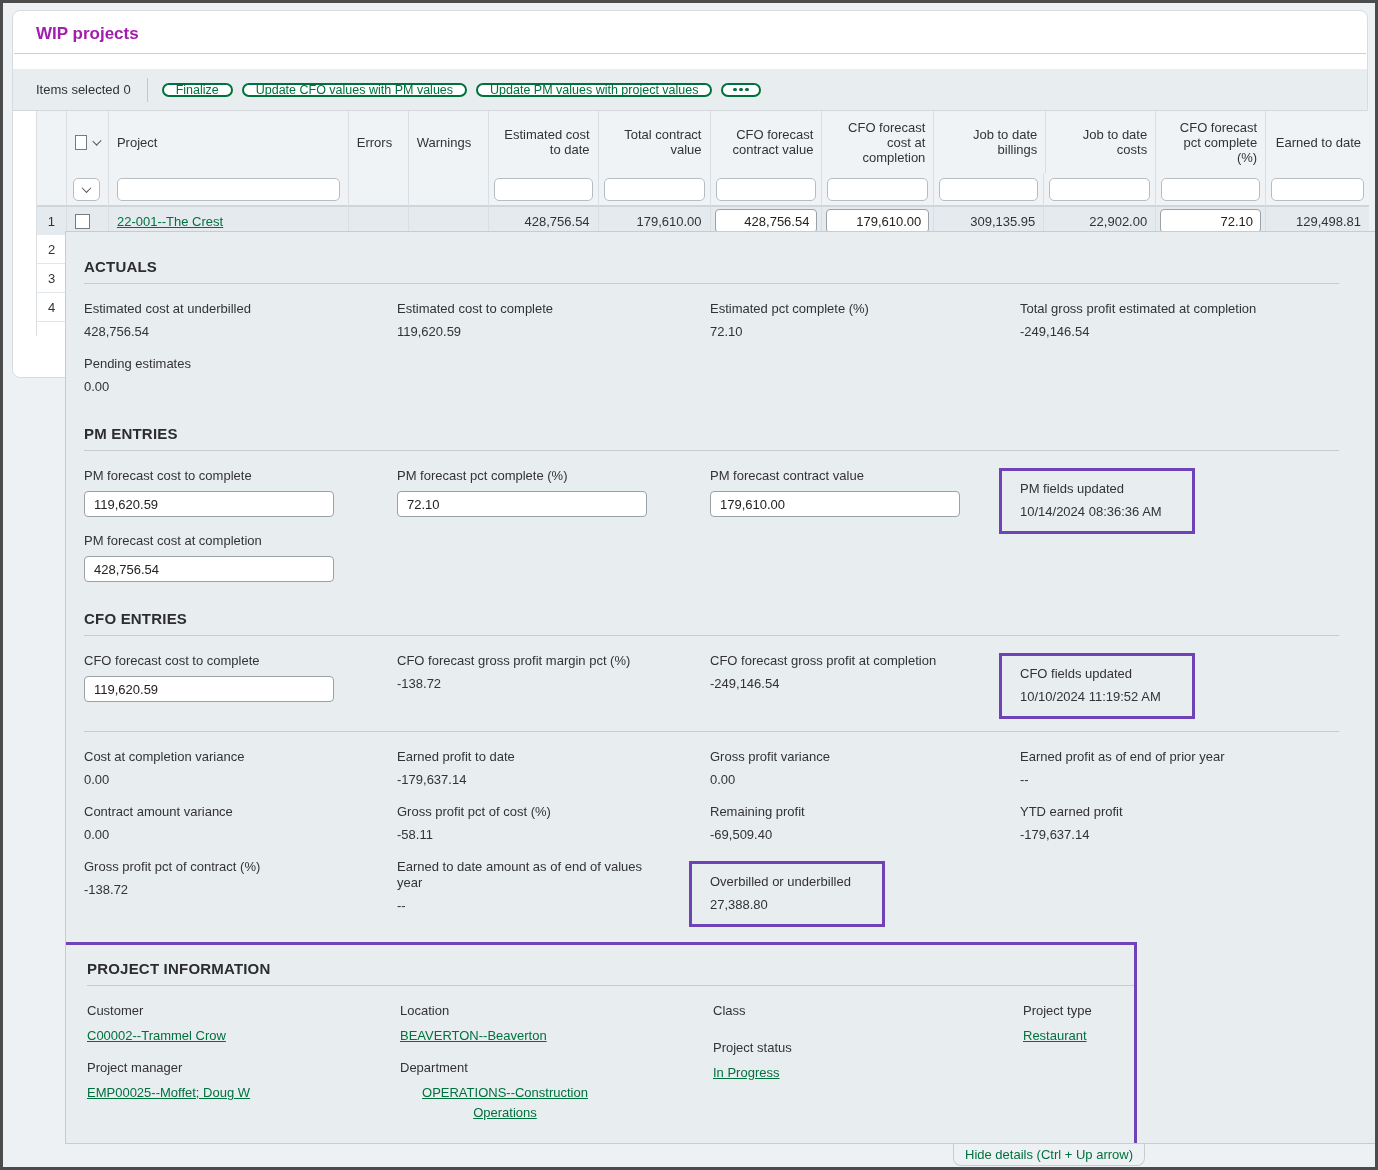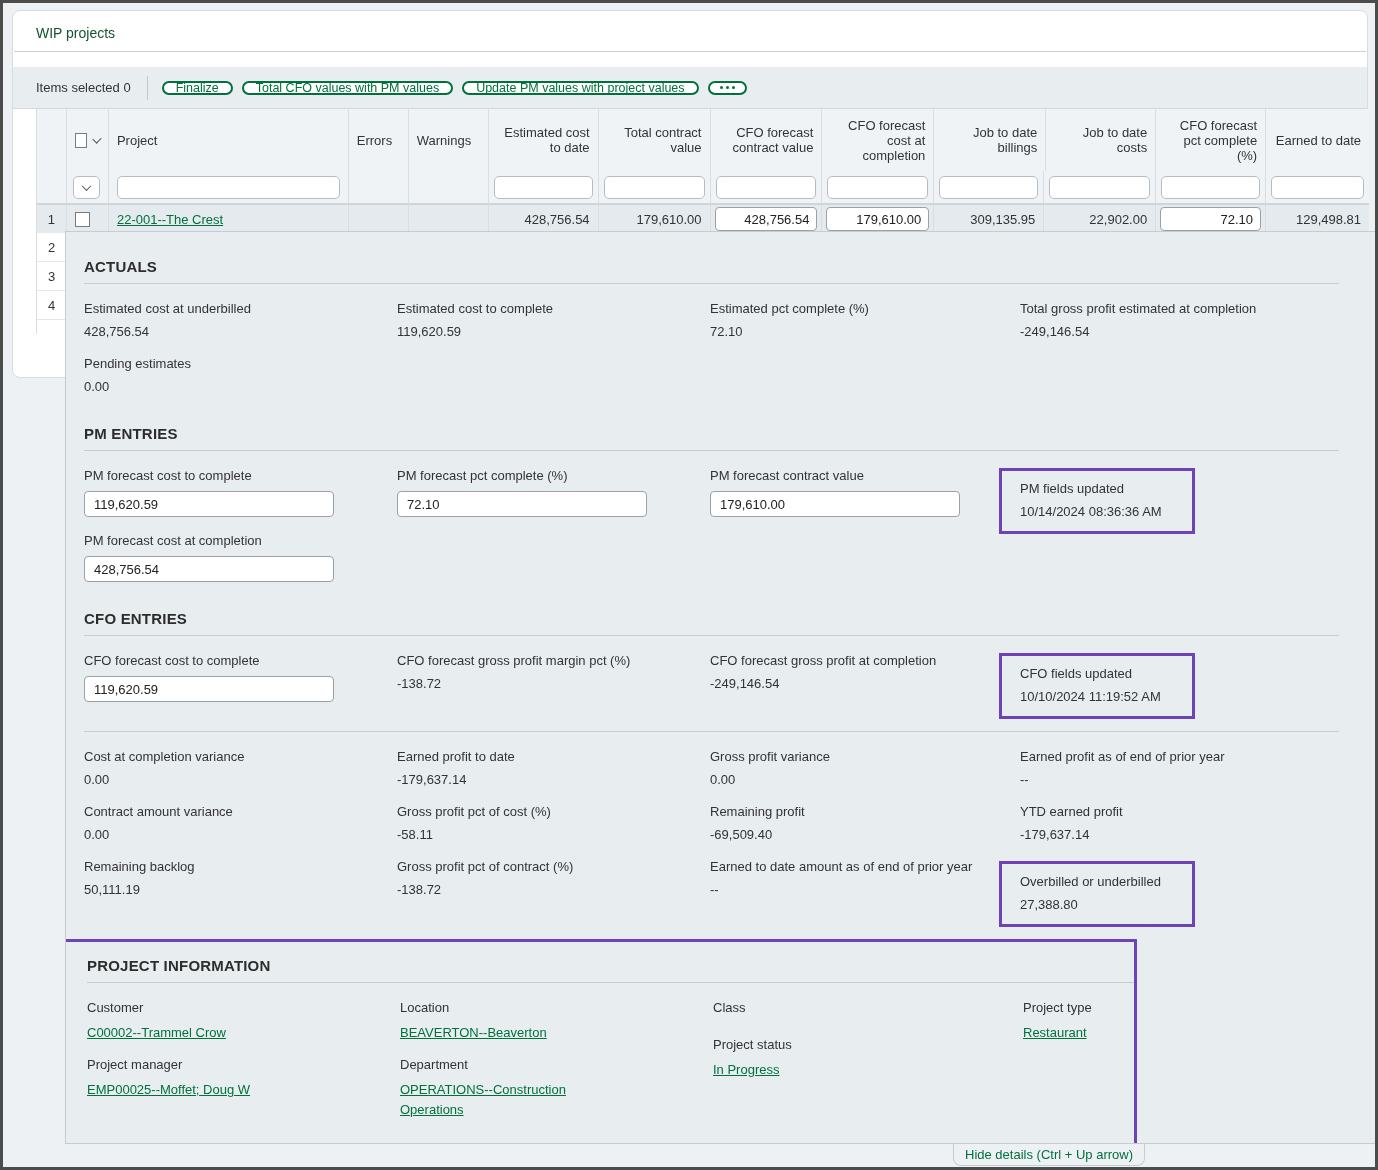--- a/index.html
+++ b/index.html
@@ -10,21 +10,21 @@
     position:relative; width:1378px; height:1170px;
     background:#eef1f3; border:3px solid #4c4c4c; overflow:hidden;
   }
 
   
   .card{
     position:absolute; left:9px; top:7px; width:1356px; height:368px;
     background:#ffffff; border:1px solid #d7dce0; border-radius:8px;
   }
   .title-row{ padding:13px 23px 9px 23px; }
-  .title-row .ttl{ font-size:14px; font-weight:400; color:#14532d; }
+  .title-row .ttl{ font-size:17px; font-weight:700; color:#a21caf; }
   .title-rule{ border-top:1px solid #c9cfd3; margin:0 1px; }
 
   .toolbar{
     margin-top:15px; height:42px; background:#e8edf0;
     display:flex; align-items:center; padding:0 23px;
     border-bottom:1px solid #d2d8dc;
   }
   .toolbar .sel{ font-size:13px; color:#333; }
   .toolbar .vsep{ width:1px; height:24px; background:#c2c9ce; margin:0 14px 0 16px; }
   .pill{
@@ -66,21 +66,21 @@
   .chev{ width:7px; height:7px; border-right:1.5px solid #555; border-bottom:1.5px solid #555;
          display:inline-block; transform:rotate(45deg) translate(-1px,-1px); }
   .hdr-chev{ margin-left:7px; }
   .filter-btn{ width:36px; height:23px; border:1px solid #b6bdc2; border-radius:5px;
                background:#fff; display:inline-flex; align-items:center; justify-content:center; cursor:pointer; }
   .f-inp{ height:23px; border:1px solid #b6bdc2; border-radius:5px; background:#fff; width:100%;
           font-size:13px; padding:0 6px; font-family:"Liberation Sans",sans-serif; }
   .cell-inp{ height:24px; border:1px solid #9aa1a7; border-radius:4px; background:#fff; width:100%;
              font-size:13px; text-align:right; padding:0 7px; color:#222;
              font-family:"Liberation Sans",sans-serif; }
-  .g-link{ color:#00713D; text-decoration:underline; font-size:13px; cursor:pointer; }
+  .g-link{ color:#00713D; text-decoration:underline; font-size:13px; cursor:pointer;text-align:center; }
 
   .gutrow{ width:30px; height:29px; border-right:1px solid #d9dee2; border-bottom:1px solid #e2e6e9;
            display:flex; align-items:center; justify-content:center; font-size:13px; color:#333; background:#fff; }
   .gutrow.partial{ height:14px; border-bottom:none; }
 
   
   .panel{
     position:absolute; left:62px; top:228px; width:1310px; height:913px;
     background:#e8edf0; border:1px solid #c6cdd1; border-right:none;
     padding:26px 36px 0 18px; z-index:5; overflow:hidden;
@@ -119,21 +119,21 @@
 
     <div class="title-row">
       <span class="ttl">WIP projects</span>
     </div>
     <div class="title-rule"></div>
 
     <div class="toolbar">
       <span class="sel">Items selected 0</span>
       <span class="vsep"></span>
       <button class="pill">Finalize</button>
-      <button class="pill">Total CFO values with PM values</button>
+      <button class="pill">Update CFO values with PM values</button>
       <button class="pill">Update PM values with project values</button>
       <button class="pill more">
         <span class="dots">
             <i></i>
             <i></i>
             <i></i>
           </span>
       </button>
     </div>
 
@@ -369,29 +369,25 @@
           <div class="lbl">Remaining profit</div>
           <div class="val">-69,509.40</div>
         </div>
         <div class="fld">
           <div class="lbl">YTD earned profit</div>
           <div class="val">-179,637.14</div>
         </div>
       </div>
       <div class="grid4">
         <div class="fld">
-          <div class="lbl">Remaining backlog</div>
-          <div class="val">50,111.19</div>
-        </div>
-        <div class="fld">
           <div class="lbl">Gross profit pct of contract (%)</div>
           <div class="val">-138.72</div>
         </div>
         <div class="fld">
-          <div class="lbl" style="max-width:270px;">Earned to date amount as of end of prior year</div>
+          <div class="lbl" style="max-width:270px;">Earned to date amount as of end of values year</div>
           <div class="val">--</div>
         </div>
         <div>
           <div class="pbox" style="margin-top:2px;">
             <div class="fld">
               <div class="lbl">Overbilled or underbilled</div>
               <div class="val">27,388.80</div>
             </div>
           </div>
         </div>

